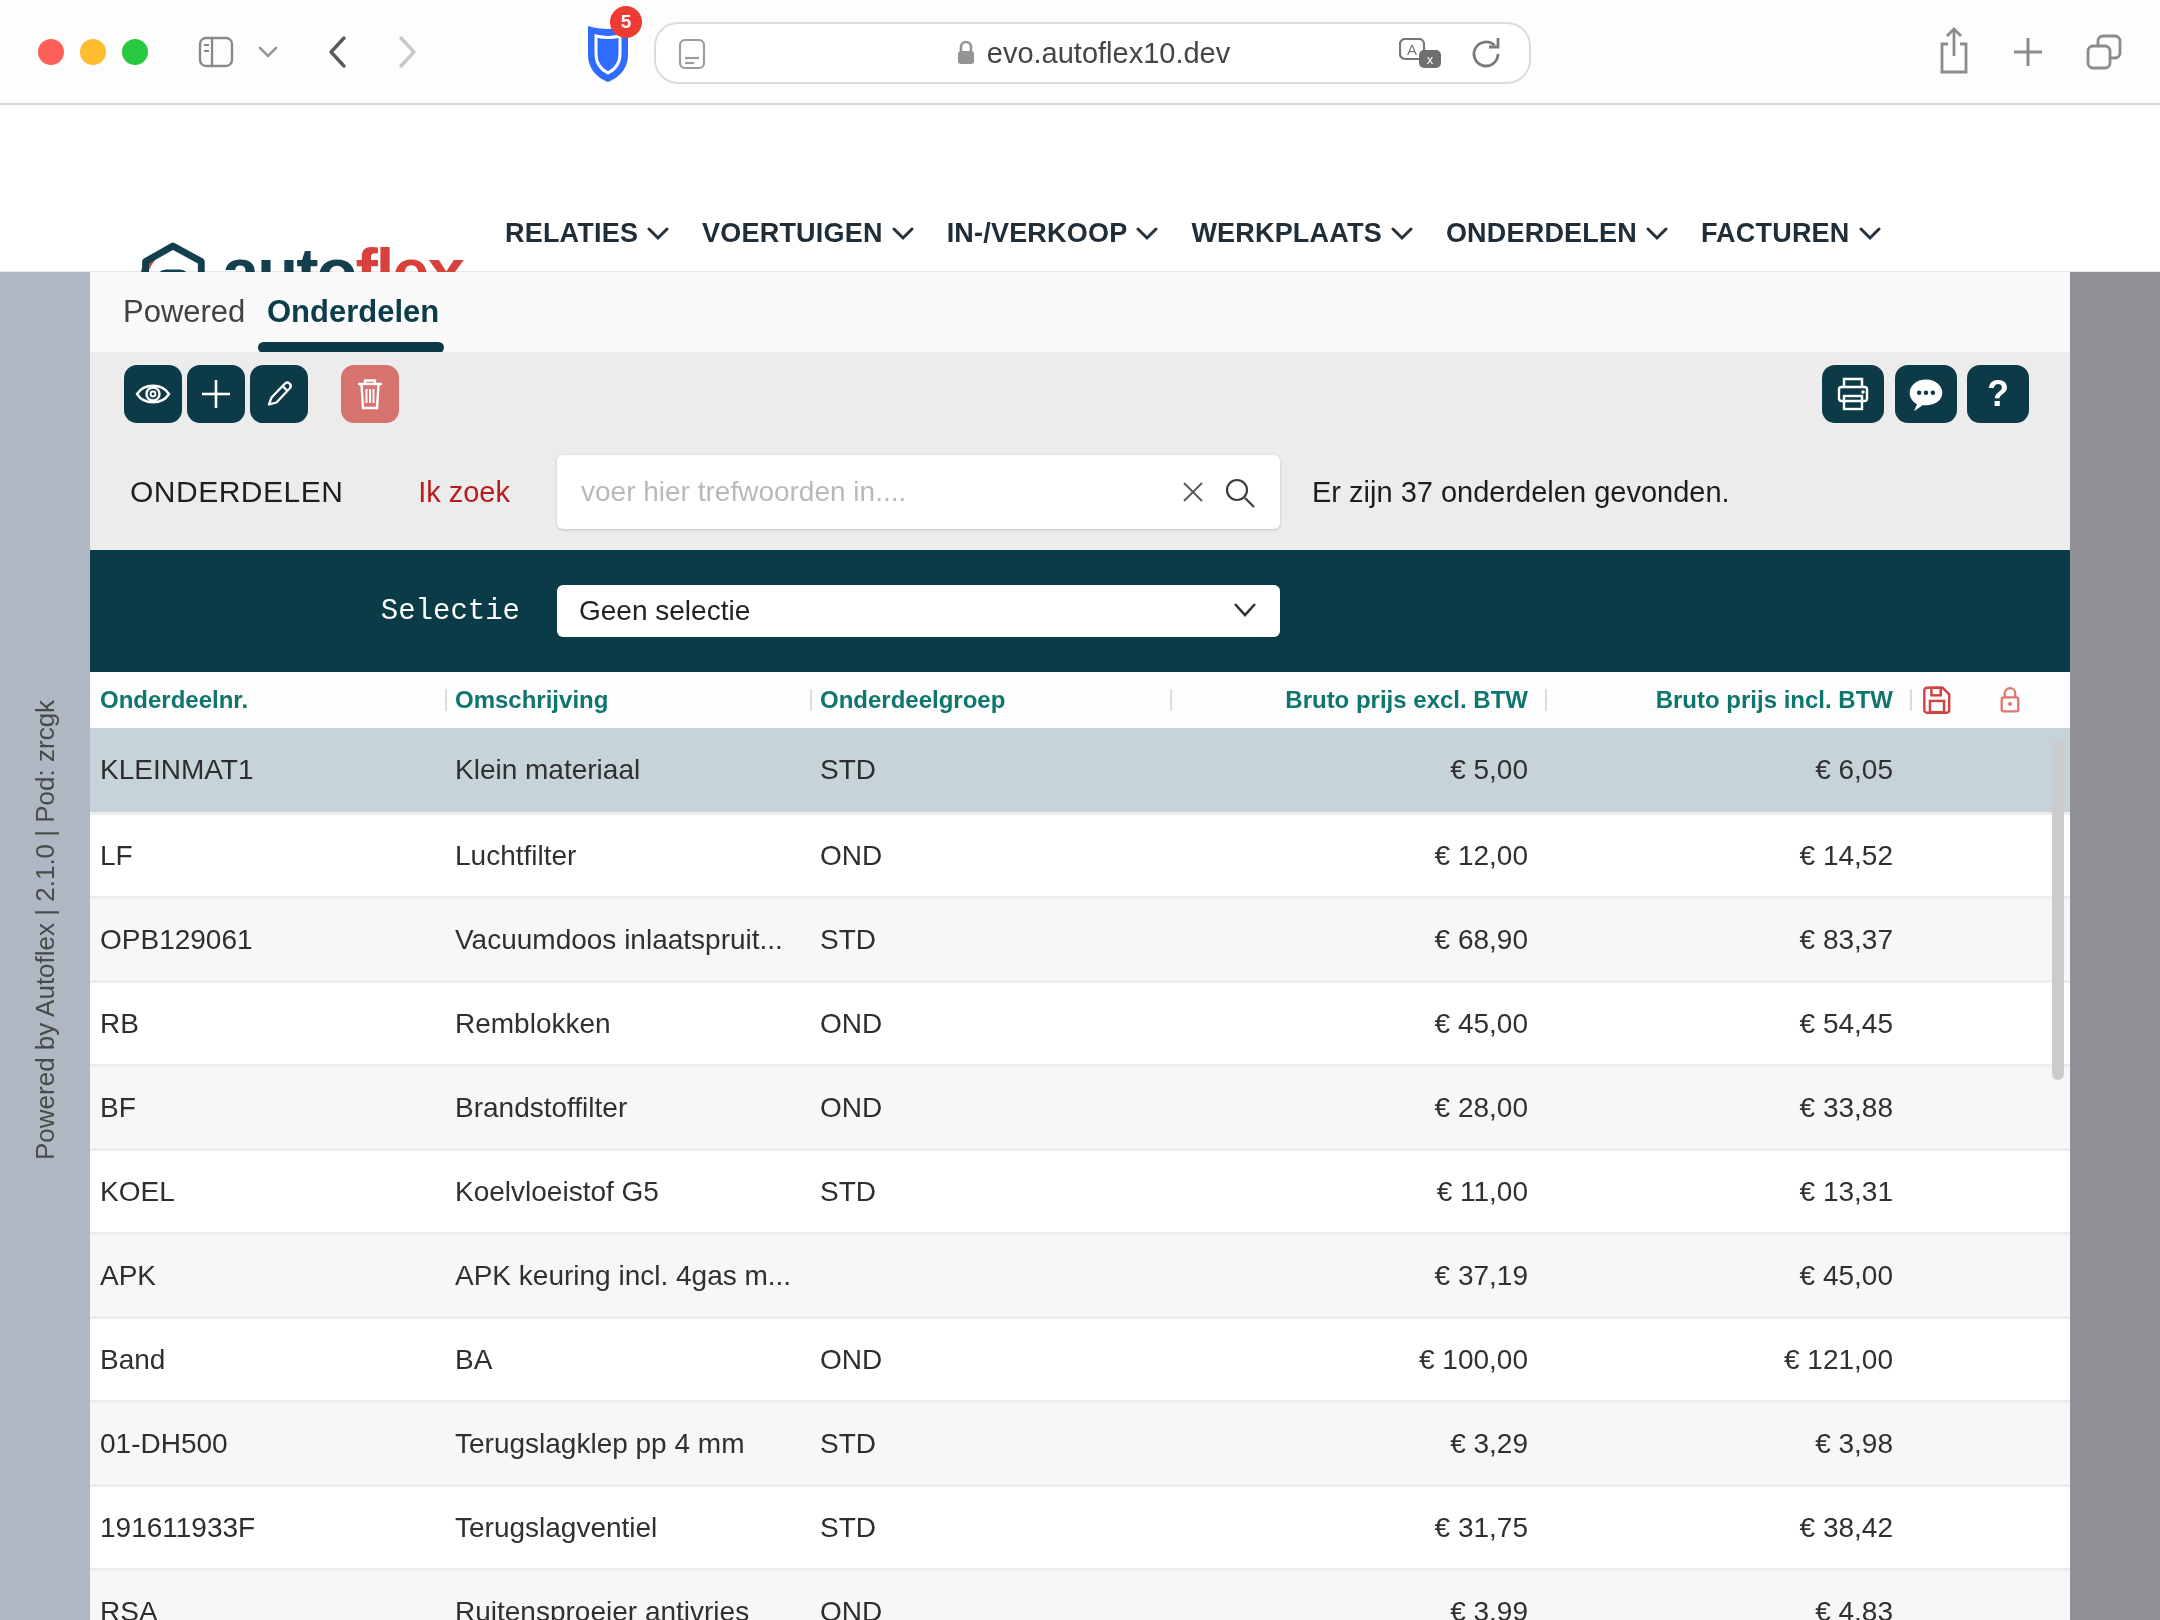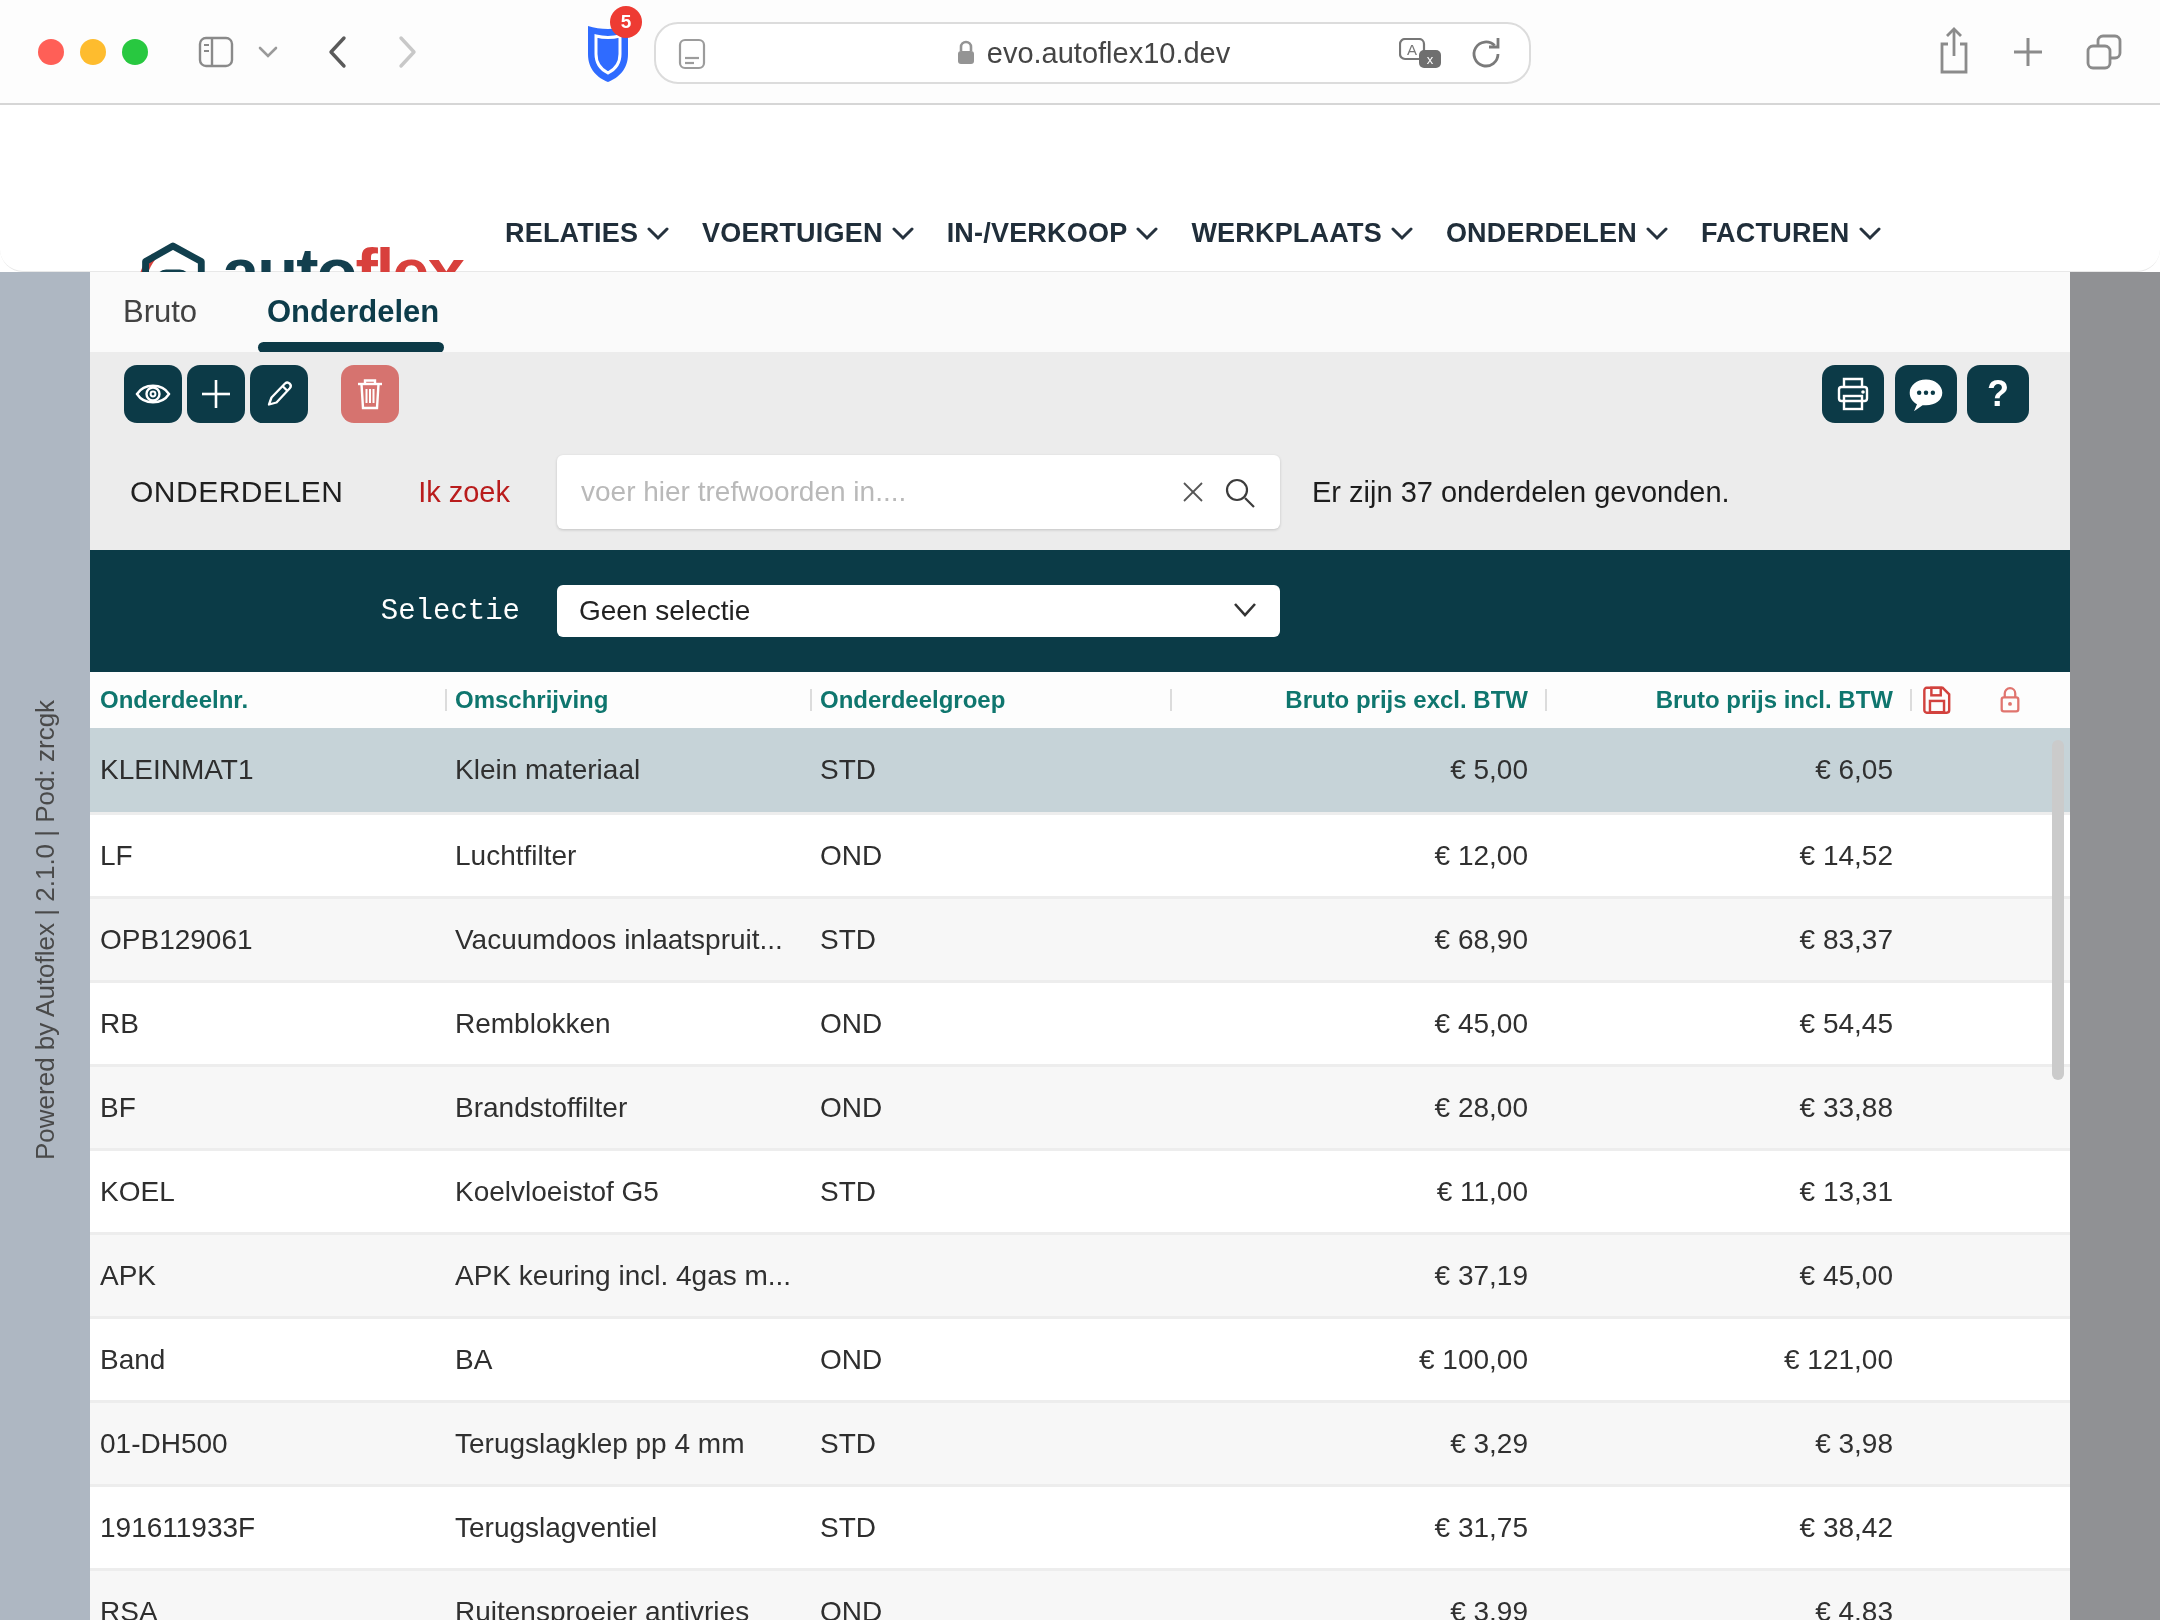--- a/index.html
+++ b/index.html
@@ -16,21 +16,21 @@
   .chrome .icon{position:absolute;}
   .urlbar{position:absolute;left:654px;top:22px;width:877px;height:62px;background:#fff;
           border:2px solid #dcdcdc;border-radius:24px;box-sizing:border-box;}
   .url-center{position:absolute;left:0;right:0;top:0;bottom:0;display:flex;align-items:center;justify-content:center;gap:10px;}
   .url-text{font-size:29px;color:#454545;}
   .ext-badge{position:absolute;left:610px;top:6px;min-width:32px;height:32px;border-radius:16px;background:#ee3b33;
              color:#fff;font-size:19px;font-weight:bold;display:flex;align-items:center;justify-content:center;z-index:3;}
 
   
   .appheader{position:absolute;left:0;top:105px;width:2160px;height:167px;background:#fff;
-             border-bottom:1px solid #e8e8e8;box-sizing:border-box;border-radius:23px;}
+             border-bottom:1px solid #e8e8e8;box-sizing:border-box;}
   .logo{position:absolute;left:126px;top:136px;display:flex;gap:8px;align-items:flex-start;}
   .logo-texts{display:flex;flex-direction:column;}
   .logo-word{font-size:67px;font-weight:bold;letter-spacing:-2px;line-height:62px;}
   .logo-word .p1{color:#133f4e;}
   .logo-word .p2{color:#d8403c;}
   .logo-sub{font-size:19px;color:#a5a5a5;letter-spacing:2.6px;margin-top:4px;padding-left:4px;}
   .mainnav{position:absolute;left:505px;bottom:22px;display:flex;gap:33px;align-items:center;}
   .nav-item{display:flex;align-items:center;gap:9px;cursor:pointer;}
   .nav-label{font-size:27px;font-weight:bold;color:#202e3a;letter-spacing:0.2px;}
   .userlink{position:absolute;right:212px;top:162px;font-size:28px;color:#1b1b1b;
@@ -246,21 +246,21 @@
   </div>
 
   <div class="strip-left"></div>
   <div class="strip-right"></div>
   <div class="vtext">Powered by Autoflex | 2.1.0 | Pod: zrcgk</div>
 
   <div class="sheet">
 
     <div class="tabbar">
       <div class="tab tab-welkom">
-        <span class="tab-label">Bruto</span>
+        <span class="tab-label">Powered</span>
       </div>
       <div class="tab tab-onderdelen">
         <span class="tab-label">Onderdelen</span>
       </div>
       <div class="tab-underline"></div>
     </div>
 
     <div class="graypanel">
       <button class="sqbtn btn-view">
         <svg width="40" height="32" viewBox="0 0 40 32">

